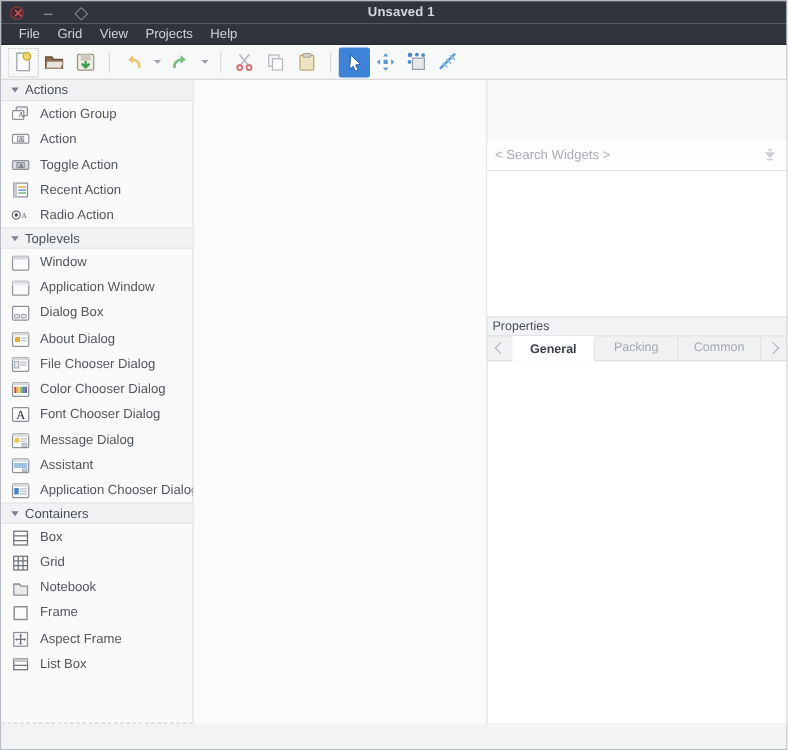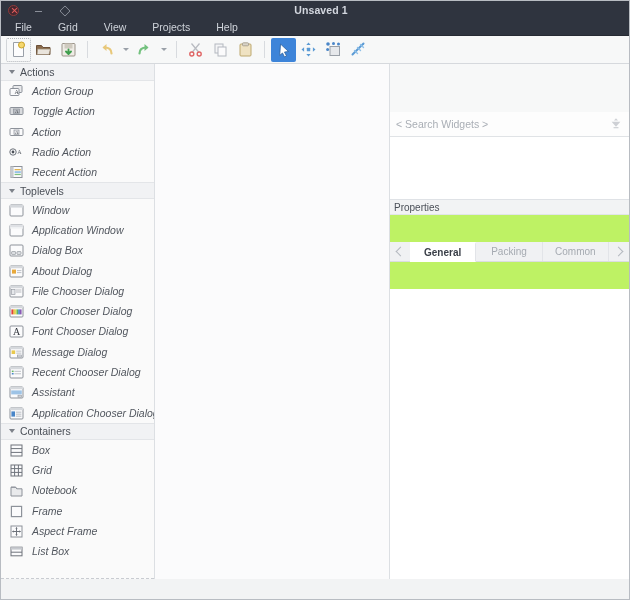--- a/index.html
+++ b/index.html
@@ -58,21 +58,21 @@
     position: absolute; left: 12px; right: 0; text-align: center;
     font-size: 10.5px; font-weight: bold; color: #d3d7df;
     letter-spacing: .1px;
   }
 
   
   .menubar {
     height: 17px; flex: 0 0 17px;
     background: #2f343f;
     display: flex; align-items: center;
-    padding-left: 7px; gap: 12px;
+    padding-left: 7px; gap: 0;
     border-bottom: 1px solid #262a33;
   }
   .menu-item {
     font-size: 10.5px; color: #cfd3da;
     padding: 1px 7px; cursor: default; white-space: nowrap;
   }
 
   
   .toolbar {
     height: 28px; flex: 0 0 28px;
@@ -127,21 +127,21 @@
     width: 0; height: 0;
     border-left: 3.4px solid transparent;
     border-right: 3.4px solid transparent;
     border-top: 4px solid #7d828a;
   }
   .pal-group-label { font-size: 10.5px; color: #4a4f57; }
   .pal-item {
     height: 20.3px; display: flex; align-items: center;
     gap: 8px; padding-left: 8px; cursor: default;
   }
-  .pal-item-label { font-size: 10.5px; color: #52575f; white-space: nowrap; font-style: italic; }
+  .pal-item-label { font-size: 10.5px; color: #52575f; white-space: nowrap; }
   .pal-ico { width: 15px; height: 14px; flex: 0 0 15px; position: relative; }
   .pal-dashed {
     position: absolute; left: 0; right: 0; bottom: 0;
     border-top: 1px dashed #c9ccd1; height: 0;
   }
 
   
   .canvas {
     flex: 1 1 auto; background: #fbfbfc;
     border-right: 1px solid #dcdfe3;
@@ -170,22 +170,21 @@
   .search-input::placeholder { color: #a9aeb5; }
   .anchor-ico { width: 14px; height: 14px; flex: 0 0 14px; opacity: .55; }
 
   .inspector {
     flex: 1 1 auto; background: #ffffff;
     border-bottom: 1px solid #dfe2e6; min-height: 0;
   }
 
   .props {
     flex: 0 0 auto; display: flex; flex-direction: column;
-    background: #bef264;
-    gap: 27px;
+    background: #f9a8d4;
   }
   .props-title {
     height: 15px; display: flex; align-items: center;
     padding-left: 4px;
     font-size: 10px; color: #4b5058;
     background: #f2f3f4;
     border-bottom: 1px solid #e2e5e8;
   }
   .tabs {
     height: 20px; display: flex; align-items: stretch;
@@ -354,51 +353,51 @@
           <div class="pal-item">
             <span class="pal-ico"><svg width="15" height="15" viewBox="0 0 15 15">
                 <rect x="4" y="1.5" width="9" height="7" rx="1" fill="#e9eaec" stroke="#8d929a"></rect>
                 <rect x="1" y="4.5" width="9" height="7" rx="1" fill="#fbfbfc" stroke="#8d929a"></rect>
                 <text x="5.5" y="9.8" font-size="6" fill="#4a4f57" font-family="Liberation Serif, serif">A</text>
               </svg></span>
             <span class="pal-item-label">Action Group</span>
           </div>
           <div class="pal-item">
             <span class="pal-ico"><svg width="15" height="15" viewBox="0 0 15 15">
+                <rect x="1" y="3.5" width="13" height="7" rx="1" fill="#fbfbfc" stroke="#8d929a"></rect>
+                <rect x="5" y="5" width="5" height="4.3" fill="#e6e7ea" stroke="#8d929a" stroke-width=".7"></rect>
+                <text x="6" y="9" font-size="5" fill="#3d4148" font-family="Liberation Serif, serif">A</text>
+              </svg></span>
+            <span class="pal-item-label">Action</span>
+          </div>
+          <div class="pal-item">
+            <span class="pal-ico"><svg width="15" height="15" viewBox="0 0 15 15">
                 <rect x="1" y="3.5" width="13" height="7" rx="1" fill="#d9dbde" stroke="#8d929a"></rect>
                 <rect x="4.5" y="5" width="6" height="4.3" fill="#b9bcc2" stroke="#8d929a" stroke-width=".7"></rect>
                 <text x="6" y="9" font-size="5" fill="#2f333a" font-family="Liberation Serif, serif">A</text>
               </svg></span>
             <span class="pal-item-label">Toggle Action</span>
-          </div>
-          <div class="pal-item">
-            <span class="pal-ico"><svg width="15" height="15" viewBox="0 0 15 15">
-                <rect x="1" y="3.5" width="13" height="7" rx="1" fill="#fbfbfc" stroke="#8d929a"></rect>
-                <rect x="5" y="5" width="5" height="4.3" fill="#e6e7ea" stroke="#8d929a" stroke-width=".7"></rect>
-                <text x="6" y="9" font-size="5" fill="#3d4148" font-family="Liberation Serif, serif">A</text>
-              </svg></span>
-            <span class="pal-item-label">Action</span>
-          </div>
-          <div class="pal-item">
-            <span class="pal-ico"><svg width="15" height="15" viewBox="0 0 15 15">
-                <circle cx="4" cy="7" r="3.2" fill="#fbfbfc" stroke="#6e737b" stroke-width="1"></circle>
-                <circle cx="4" cy="7" r="1.4" fill="#4a4f57"></circle>
-                <text x="8.3" y="9.3" font-size="6" fill="#5a5f67" font-family="Liberation Serif, serif">A</text>
-              </svg></span>
-            <span class="pal-item-label">Radio Action</span>
           </div>
           <div class="pal-item">
             <span class="pal-ico"><svg width="15" height="15" viewBox="0 0 15 15">
                 <rect x="2" y="1.5" width="11" height="11" fill="#fbfbfc" stroke="#8d929a"></rect>
                 <rect x="2" y="1.5" width="2.6" height="11" fill="#c6c9ce"></rect>
                 <rect x="5.6" y="4" width="6.2" height="1.3" fill="#e0b24e"></rect>
                 <rect x="5.6" y="6.4" width="6.2" height="1.3" fill="#6aa9e0"></rect>
                 <rect x="5.6" y="8.8" width="6.2" height="1.3" fill="#7fbf7f"></rect>
               </svg></span>
             <span class="pal-item-label">Recent Action</span>
+          </div>
+          <div class="pal-item">
+            <span class="pal-ico"><svg width="15" height="15" viewBox="0 0 15 15">
+                <circle cx="4" cy="7" r="3.2" fill="#fbfbfc" stroke="#6e737b" stroke-width="1"></circle>
+                <circle cx="4" cy="7" r="1.4" fill="#4a4f57"></circle>
+                <text x="8.3" y="9.3" font-size="6" fill="#5a5f67" font-family="Liberation Serif, serif">A</text>
+              </svg></span>
+            <span class="pal-item-label">Radio Action</span>
           </div>
           <div class="pal-group">
             <span class="tri"></span>
             <span class="pal-group-label">Toplevels</span>
           </div>
           <div class="pal-item">
             <span class="pal-ico"><svg width="15" height="15" viewBox="0 0 15 15">
                 <rect x="1" y="2" width="13" height="11" rx="1" fill="#fbfbfc" stroke="#8d929a" stroke-width="1"></rect>
                 <rect x="1" y="2" width="13" height="2.6" fill="#d5d8dc"></rect>
               </svg></span>
@@ -468,31 +467,20 @@
                 <rect x="7.2" y="5.6" width="5.2" height="1.1" fill="#c3c6cb"></rect>
                 <rect x="7.2" y="7.6" width="5.2" height="1.1" fill="#c3c6cb"></rect>
                 <rect x="8.6" y="10" width="3.8" height="2" fill="#dfe1e5" stroke="#8d929a" stroke-width=".6"></rect>
               </svg></span>
             <span class="pal-item-label">Message Dialog</span>
           </div>
           <div class="pal-item">
             <span class="pal-ico"><svg width="15" height="15" viewBox="0 0 15 15">
                 <rect x="1" y="2" width="13" height="11" rx="1" fill="#fbfbfc" stroke="#8d929a" stroke-width="1"></rect>
                 <rect x="1" y="2" width="13" height="2.2" fill="#d5d8dc"></rect>
-                <rect x="2.8" y="5.6" width="1.8" height="1.5" fill="#62b55f"></rect>
-                <rect x="2.8" y="8" width="1.8" height="1.5" fill="#4a86c8"></rect>
-                <rect x="5.4" y="5.8" width="6.6" height="1.1" fill="#c3c6cb"></rect>
-                <rect x="5.4" y="8.2" width="6.6" height="1.1" fill="#c3c6cb"></rect>
-              </svg></span>
-            <span class="pal-item-label">Recent Chooser Dialog</span>
-          </div>
-          <div class="pal-item">
-            <span class="pal-ico"><svg width="15" height="15" viewBox="0 0 15 15">
-                <rect x="1" y="2" width="13" height="11" rx="1" fill="#fbfbfc" stroke="#8d929a" stroke-width="1"></rect>
-                <rect x="1" y="2" width="13" height="2.2" fill="#d5d8dc"></rect>
                 <rect x="2.2" y="5.4" width="10.6" height="4" fill="#9dc3e6"></rect>
                 <rect x="9" y="10.2" width="3.6" height="1.9" fill="#dfe1e5" stroke="#8d929a" stroke-width=".6"></rect>
               </svg></span>
             <span class="pal-item-label">Assistant</span>
           </div>
           <div class="pal-item">
             <span class="pal-ico"><svg width="15" height="15" viewBox="0 0 15 15">
                 <rect x="1" y="2" width="13" height="11" rx="1" fill="#fbfbfc" stroke="#8d929a" stroke-width="1"></rect>
                 <rect x="1" y="2" width="13" height="2.2" fill="#d5d8dc"></rect>
                 <rect x="2.4" y="5.4" width="3.6" height="5.2" fill="#4a86c8"></rect>

